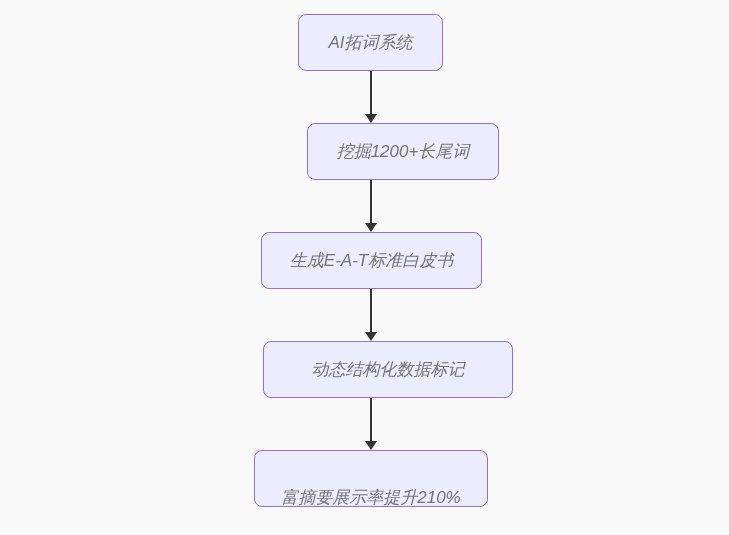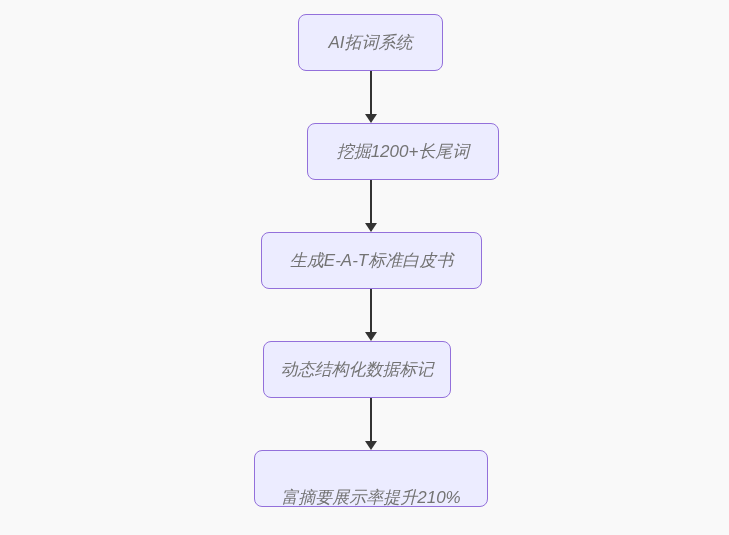--- a/index.html
+++ b/index.html
@@ -24,21 +24,21 @@
     justify-content: center;
     color: #737373;
     font-size: 17px;
     line-height: 1;
     white-space: nowrap;
     font-style: italic;
   }
   .node-0 { left: 298px; top: 14px;  width: 145px; }
   .node-1 { left: 275px; top: 123px; width: 192px; margin-left: 32px; }
   .node-2 { left: 261px; top: 232px; width: 221px; }
-  .node-3 { left: 263px; top: 341px; width: 188px; }
+  .node-3 { left: 263px; top: 341px; width: 250px; }
   .node-4 { left: 254px; top: 450px; width: 234px; align-items: flex-end; }
 
   .arrow {
     position: absolute;
     left: 364px;            
     width: 14px;
     height: 52px;
     display: flex;
     flex-direction: column;
     align-items: center;

